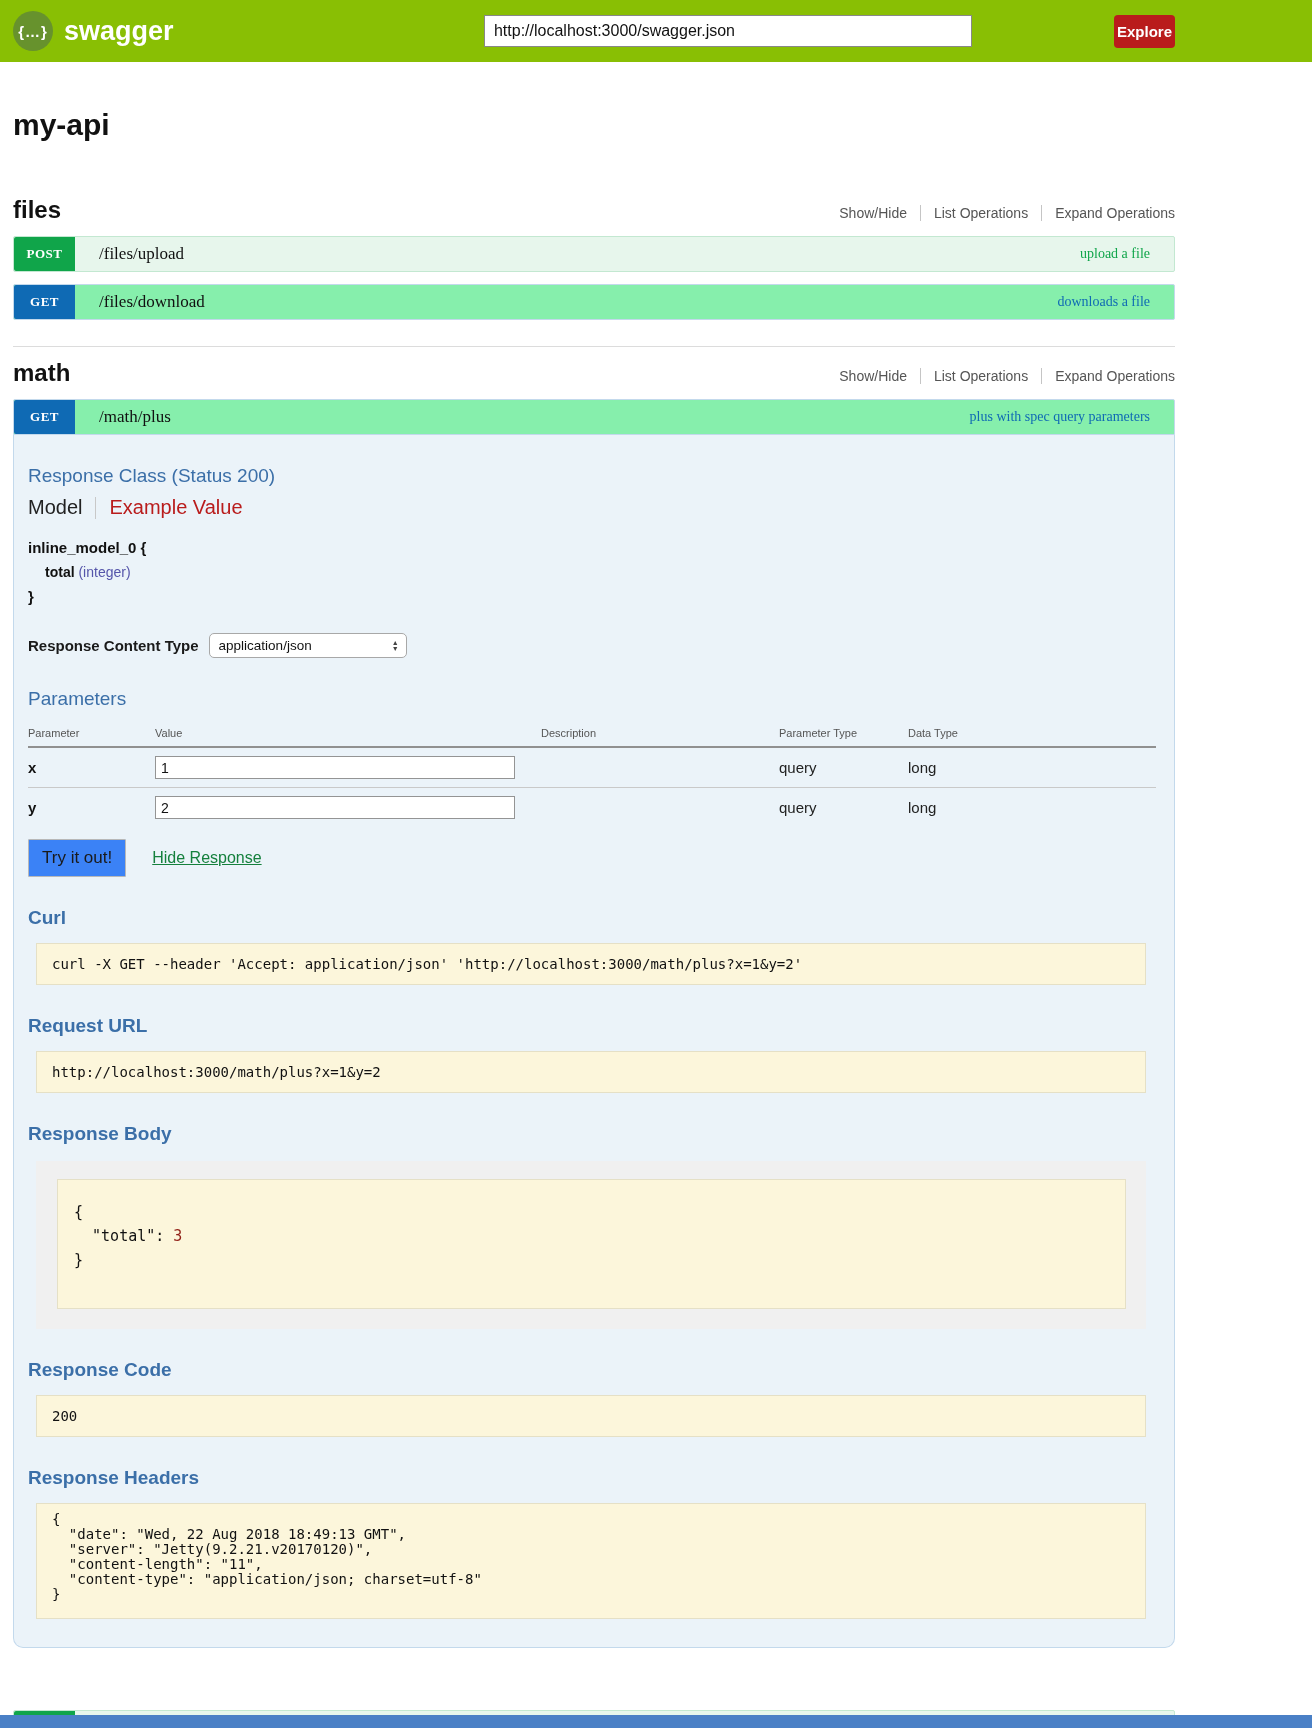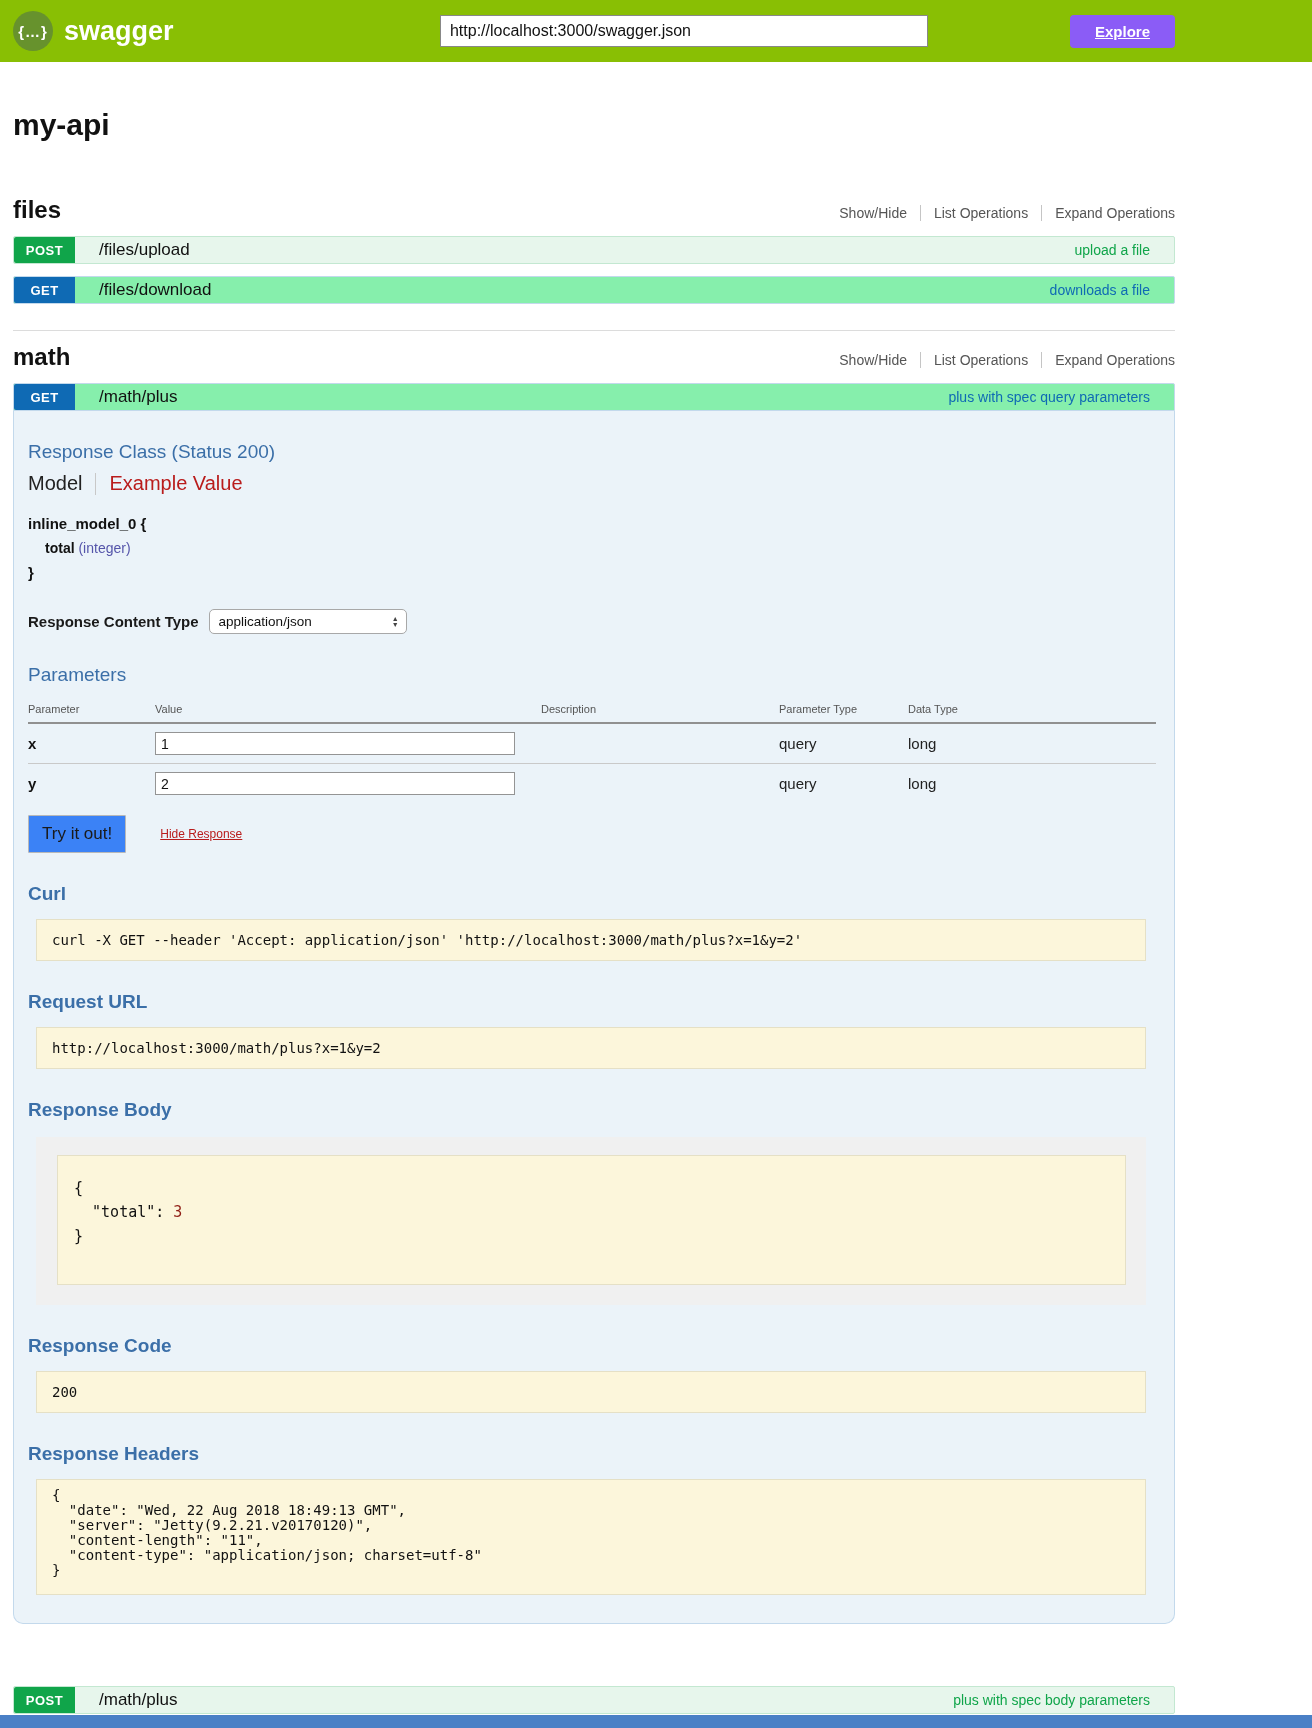--- a/index.html
+++ b/index.html
@@ -18,45 +18,44 @@
     color:#fff; display:flex; align-items:center; justify-content:center;
     font-weight:bold; font-size:15px; letter-spacing:1px; flex:0 0 auto;
   }
   .brand { color:#fff; font-weight:bold; font-size:27px; margin-left:11px; }
   .url-input {
     margin-left:auto; margin-right:142px; width:488px; height:32px;
     border:1px solid #888; font-size:16px; padding:2px 9px;
     font-family:"Liberation Sans","DejaVu Sans",sans-serif; color:#111; background:#fff;
   }
   .explore-btn {
-    background:#8b5cf6; border:none; color:#fff; font-weight:bold; font-size:15px;
-    padding:8px 25px; border-radius:4px; cursor:pointer;
+    background:#b91c1c; border:none; color:#fff; font-weight:bold; font-size:15px;
+    padding:8px 3px; border-radius:4px; cursor:pointer;
     font-family:"Liberation Sans","DejaVu Sans",sans-serif;
-    text-decoration:underline;
   }
 
   
   .page { margin-left:13px; width:1162px; }
   .api-title { font-size:30px; font-weight:bold; margin:46px 0 0 0; color:#111; }
 
   .section-head { display:flex; align-items:baseline; }
   .section-head.first { margin-top:54px; }
   .section-head.after-divider { margin-top:12px; }
   .section-title { font-size:24px; font-weight:bold; margin:0; color:#111; }
   .controls { margin-left:auto; display:flex; align-items:center; font-size:14px; }
   .controls a { color:#555; text-decoration:none; padding:0 13px; cursor:pointer; }
   .controls a:last-child { padding-right:0; }
   .controls a + a { border-left:1px solid #c5c5c5; }
 
   .section-divider { border:none; border-top:1px solid #dcdcdc; margin:26px 0 0 0; }
 
   
   .op-row {
-    display:flex; align-items:center; height:28px; margin-top:12px;
-    border:1px solid; border-radius:2px;
+    display:flex; align-items:center; height:36px; margin-top:12px;
+    border:1px solid; border-radius:2px;font-family:Liberation Serif, serif;
   }
   .badge {
     width:61px; align-self:stretch; display:flex; align-items:center; justify-content:center;
     color:#fff; font-weight:bold; font-size:13px; letter-spacing:0.5px;
     border-radius:2px 0 0 2px; cursor:pointer;
   }
   .path { margin-left:24px; font-size:17px; color:#111; text-decoration:none; cursor:pointer; }
   .summary { margin-left:auto; margin-right:24px; font-size:14px; }
   .post-row { background:#e7f6ec; border-color:#c3e8d1; }
   .post-row .badge { background:#10a54a; }
@@ -107,21 +106,21 @@
     width:360px; height:23px; border:1px solid #949494; font-size:14px; padding:1px 5px;
     font-family:"Liberation Sans","DejaVu Sans",sans-serif; color:#111;
   }
 
   .try-row { margin-top:12px; display:flex; align-items:center; }
   .try-btn {
     background:#3b82f6; border:1px solid #b8b8b8; color:#1a1a1a; font-size:17px;
     padding:8px 13px; cursor:pointer; border-radius:1px;
     font-family:"Liberation Sans","DejaVu Sans",sans-serif;
   }
-  .hide-response { margin-left:34px; color:#b91c1c; text-decoration:underline; font-size:12px; cursor:pointer; }
+  .hide-response { margin-left:26px; color:#15803d; text-decoration:underline; font-size:16px; cursor:pointer; }
 
   .code-block {
     background:#fcf6db; border:1px solid #e5e0c6; margin:14px 10px 0 8px;
     padding:12px 15px; font-family:"DejaVu Sans Mono","Liberation Mono",monospace;
     font-size:14px; color:#111; white-space:pre-wrap; word-break:break-all;
   }
   .rb-wrap { background:#f0f0f0; margin:16px 10px 0 8px; padding:18px 20px 20px 21px; }
   .rb-code {
     background:#fcf6db; border:1px solid #e5e0c6;
     padding:20px 16px 36px 16px; font-family:"DejaVu Sans Mono","Liberation Mono",monospace;

